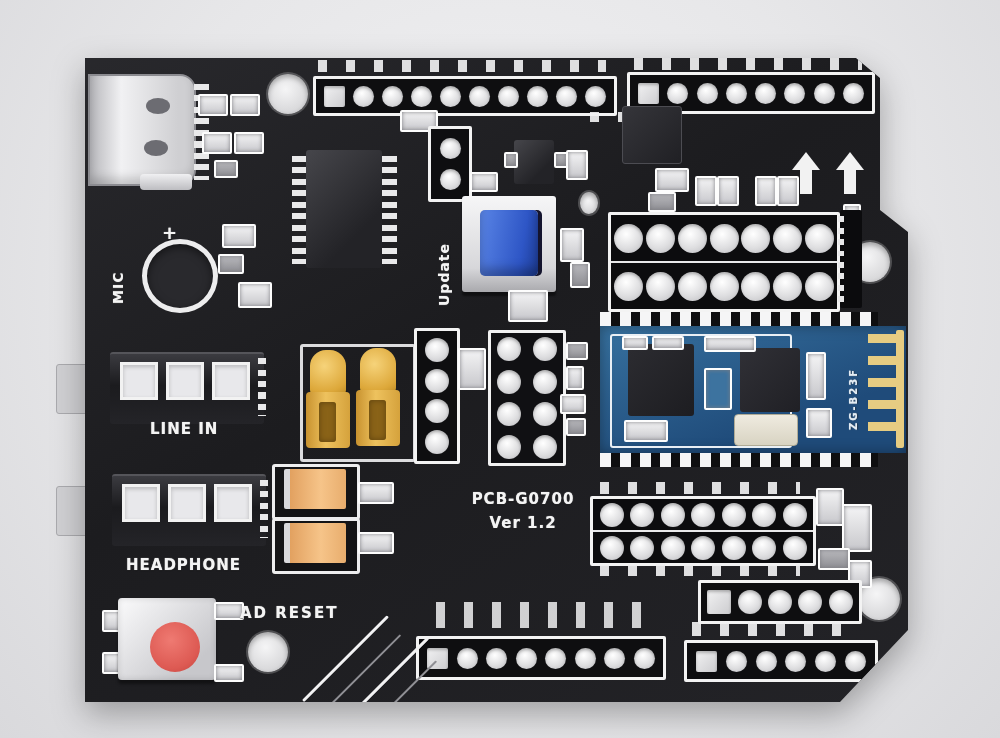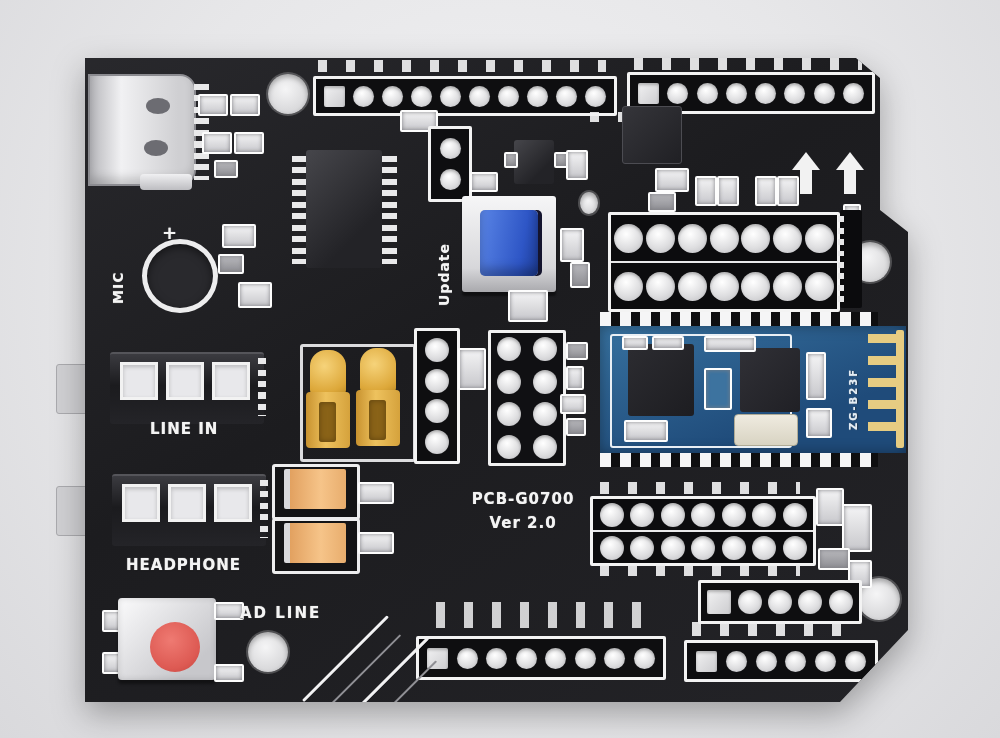--- a/index.html
+++ b/index.html
@@ -241,21 +241,21 @@
     <div class="silk" style="left:126px;top:556px;font-size:15px;">HEADPHONE</div>
 
     <div style="position:absolute;left:272px;top:464px;width:82px;height:50px;border:3px solid #ededee;border-radius:3px;background:#141416;"></div>
     <div style="position:absolute;left:284px;top:469px;width:56px;height:40px;background:linear-gradient(90deg,#e2a160,#f6c489 55%,#e8ad6d);border-left:6px solid #d9d9dc;border-radius:2px;"></div>
     <div style="position:absolute;left:272px;top:518px;width:82px;height:50px;border:3px solid #ededee;border-radius:3px;background:#141416;"></div>
     <div style="position:absolute;left:284px;top:523px;width:56px;height:40px;background:linear-gradient(90deg,#e2a160,#f6c489 55%,#e8ad6d);border-left:6px solid #d9d9dc;border-radius:2px;"></div>
     <div class="smd" style="left:358px;top:482px;width:32px;height:18px;"></div>
     <div class="smd" style="left:358px;top:532px;width:32px;height:18px;"></div>
 
     <div class="silk" style="left:468px;top:490px;width:110px;text-align:center;font-size:15px;">PCB-G0700</div>
-    <div class="silk" style="left:468px;top:514px;width:110px;text-align:center;font-size:15px;">Ver 2.0</div>
+    <div class="silk" style="left:468px;top:514px;width:110px;text-align:center;font-size:15px;">Ver 1.2</div>
 
     <div class="ticks-h" style="left:600px;top:482px;width:200px;height:12px;"></div>
     <div class="grid2" style="left:590px;top:496px;width:220px;height:64px;">
       <div class="row">
             <div class="hole mid"></div>
             <div class="hole mid"></div>
             <div class="hole mid"></div>
             <div class="hole mid"></div>
             <div class="hole mid"></div>
             <div class="hole mid"></div>
@@ -306,21 +306,21 @@
           <div class="hole "></div>
           <div class="hole "></div>
         </div>
 
     <div class="smd" style="left:102px;top:610px;width:16px;height:18px;"></div>
     <div class="smd" style="left:102px;top:652px;width:16px;height:18px;"></div>
     <div style="position:absolute;left:118px;top:598px;width:98px;height:82px;background:linear-gradient(135deg,#fbfbfc,#c7c7cb 80%);border-radius:4px;box-shadow:0 4px 3px rgba(0,0,0,.4), inset 0 0 6px rgba(0,0,0,.15);"></div>
     <div style="position:absolute;left:150px;top:622px;width:50px;height:50px;border-radius:50%;background:radial-gradient(circle at 42% 36%, #ef7a72, #dd5a53 65%, #c2443e);"></div>
     <div class="smd" style="left:214px;top:602px;width:26px;height:14px;"></div>
     <div class="smd" style="left:214px;top:664px;width:26px;height:14px;"></div>
-    <div class="silk" style="left:240px;top:604px;font-size:15px;letter-spacing:2px;">AD LINE</div>
+    <div class="silk" style="left:240px;top:604px;font-size:15px;letter-spacing:2px;">AD RESET</div>
 
     <div class="trace" style="left:302px;top:700px;width:120px;height:3px;"></div>
     <div class="trace dim" style="left:322px;top:712px;width:110px;height:2px;"></div>
     <div class="trace" style="left:348px;top:716px;width:112px;height:3px;"></div>
     <div class="trace dim" style="left:372px;top:724px;width:90px;height:2px;"></div>
 
   </div>
   </div>
 </div>
 

